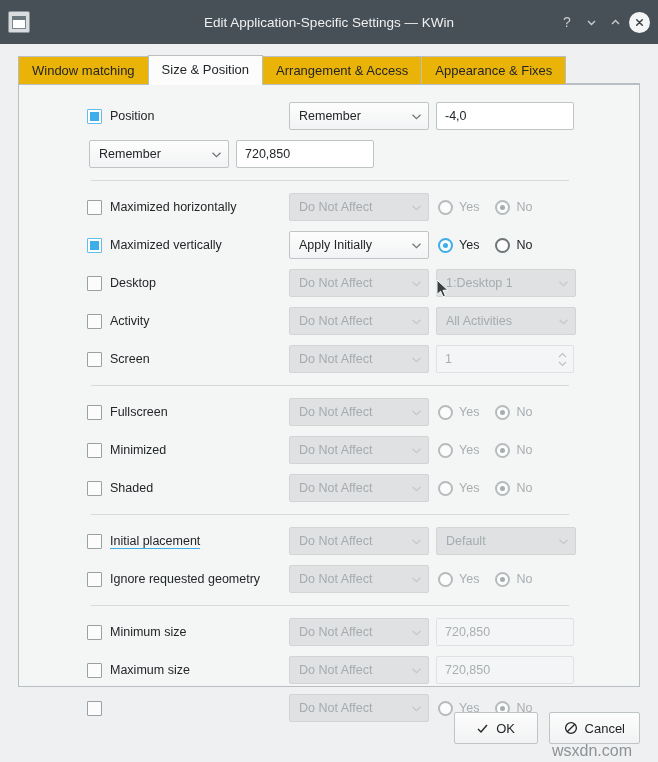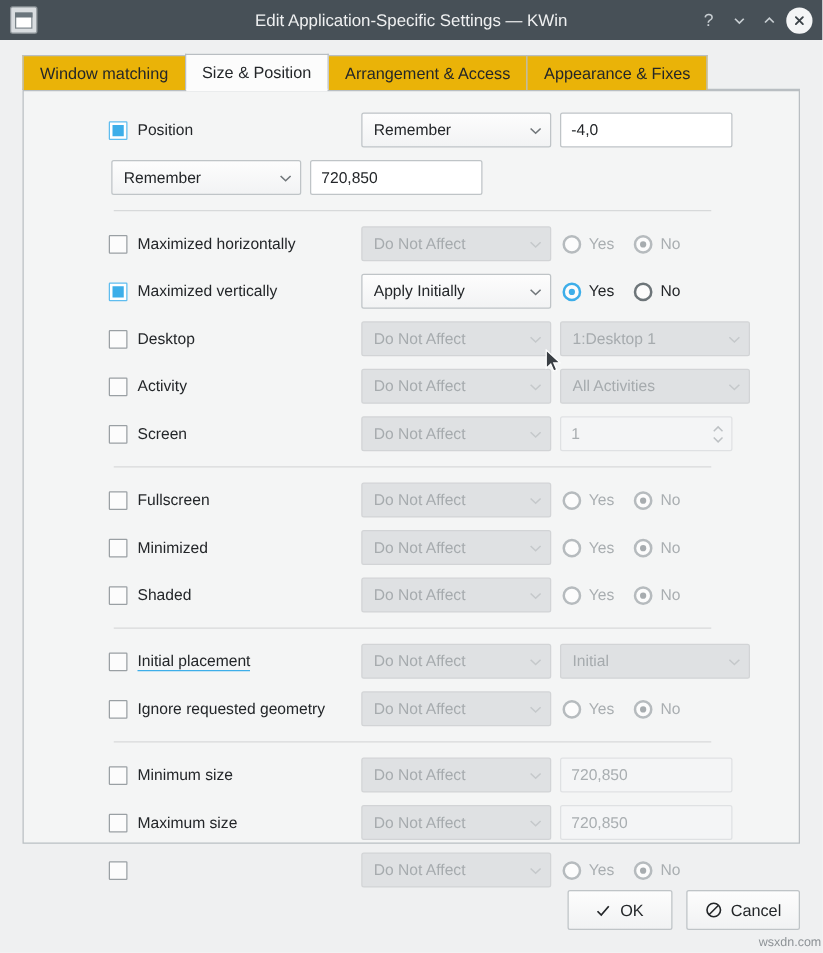--- a/index.html
+++ b/index.html
@@ -7,21 +7,21 @@
     width:658px;height:762px;
     background:#eff0f1;
     font-family:"Liberation Sans", sans-serif;
     font-size:12.5px;
     color:#232629;
     overflow:hidden;
     position:relative;
   }
   
   .titlebar{
-    height:32px;
+    height:44px;
     background:#475057;
     display:flex;align-items:center;
     position:relative;
   }
   .win-icon{
     width:20px;height:20px;margin-left:8px;
     background:#d9dde0;
     border:1px solid #8e959a;
     border-radius:2px;
     position:relative;
@@ -124,21 +124,21 @@
   }
   .cb-label.link{
     border-bottom:1px solid #3daee9;
     padding-bottom:0px;
   }
   .label-cell{
     width:200px;display:flex;align-items:center;flex:0 0 auto;
   }
   
   .combo{
-    width:152px;height:28px;box-sizing:border-box;
+    width:140px;height:28px;box-sizing:border-box;
     border:1px solid #bfc4c7;border-radius:2px;
     background:linear-gradient(#fdfdfd,#f2f3f4);
     display:flex;align-items:center;
     padding:0 6px 0 9px;
     font-size:12.5px;color:#232629;
     flex:0 0 auto;
     margin-left:2px;
   }
   .combo.disabled{
     background:#dfe1e3;border-color:#d2d4d6;color:#a6abae;
@@ -214,22 +214,22 @@
     font-size:13px;color:#232629;
     padding:0 14px;
   }
   .btn svg{display:block;}
   
   .cursor{
     position:absolute;left:436px;top:279px;width:14px;height:20px;
     pointer-events:none;z-index:50;
   }
   .watermark{
-    position:absolute;right:1px;bottom:2px;
-    font-size:10px;color:#8d9296;
+    position:absolute;right:26px;bottom:2px;
+    font-size:16px;color:#8d9296;
   }
 </style>
 </head>
 <body>
 
 <div class="titlebar">
   <div class="win-icon"></div>
   <div class="title-text">Edit Application-Specific Settings — KWin</div>
   <div class="tb-buttons">
     <div class="tb-btn">?</div>
@@ -461,21 +461,21 @@
           <div class="cb"></div>
           <span class="cb-label link">Initial placement</span>
         </div>
         <div class="combo disabled">
           <span class="txt">Do Not Affect</span>
           <svg class="chev" viewBox="0 0 11 11">
             <path d="M1.5 3.8 L5.5 7.6 L9.5 3.8" fill="none" stroke="#a6abae" stroke-width="1.3"></path>
           </svg>
         </div>
         <div class="combo disabled" style="margin-left: 7px;">
-          <span class="txt">Initial</span>
+          <span class="txt">Default</span>
           <svg class="chev" viewBox="0 0 11 11">
             <path d="M1.5 3.8 L5.5 7.6 L9.5 3.8" fill="none" stroke="#a6abae" stroke-width="1.3"></path>
           </svg>
         </div>
       </div>
       <div class="row">
         <div class="label-cell">
           <div class="cb"></div>
           <span class="cb-label">Ignore requested geometry</span>
         </div>

